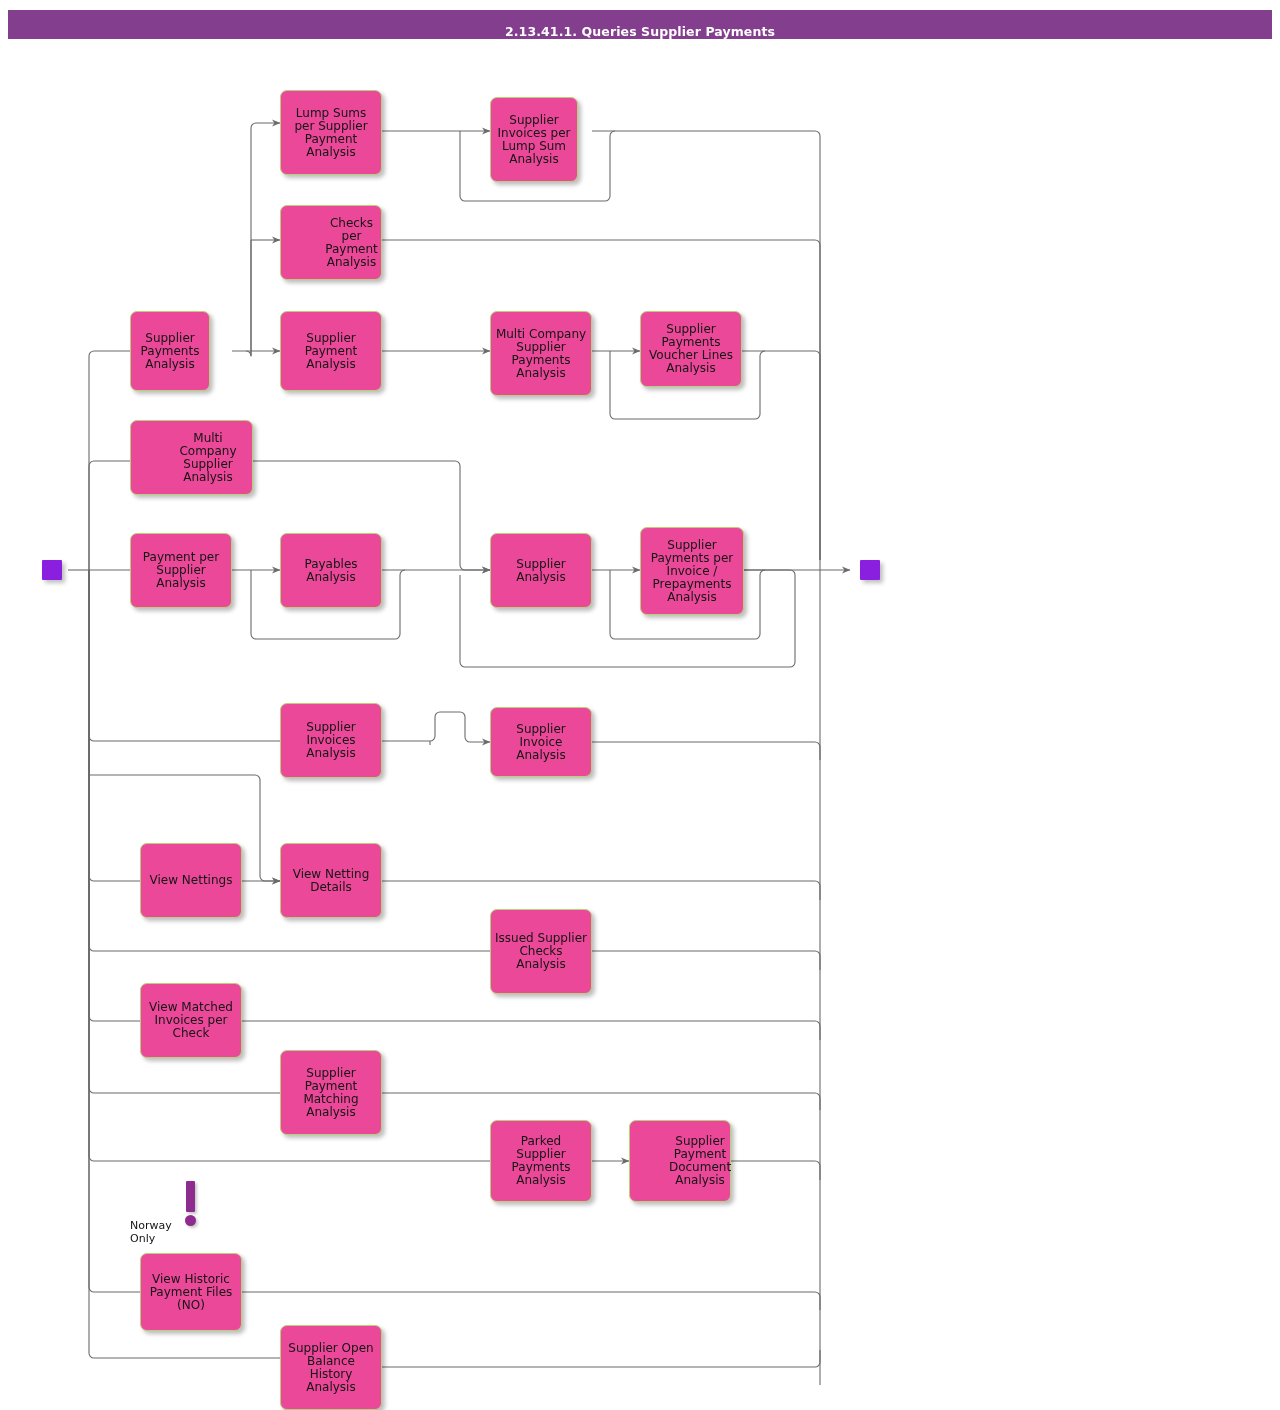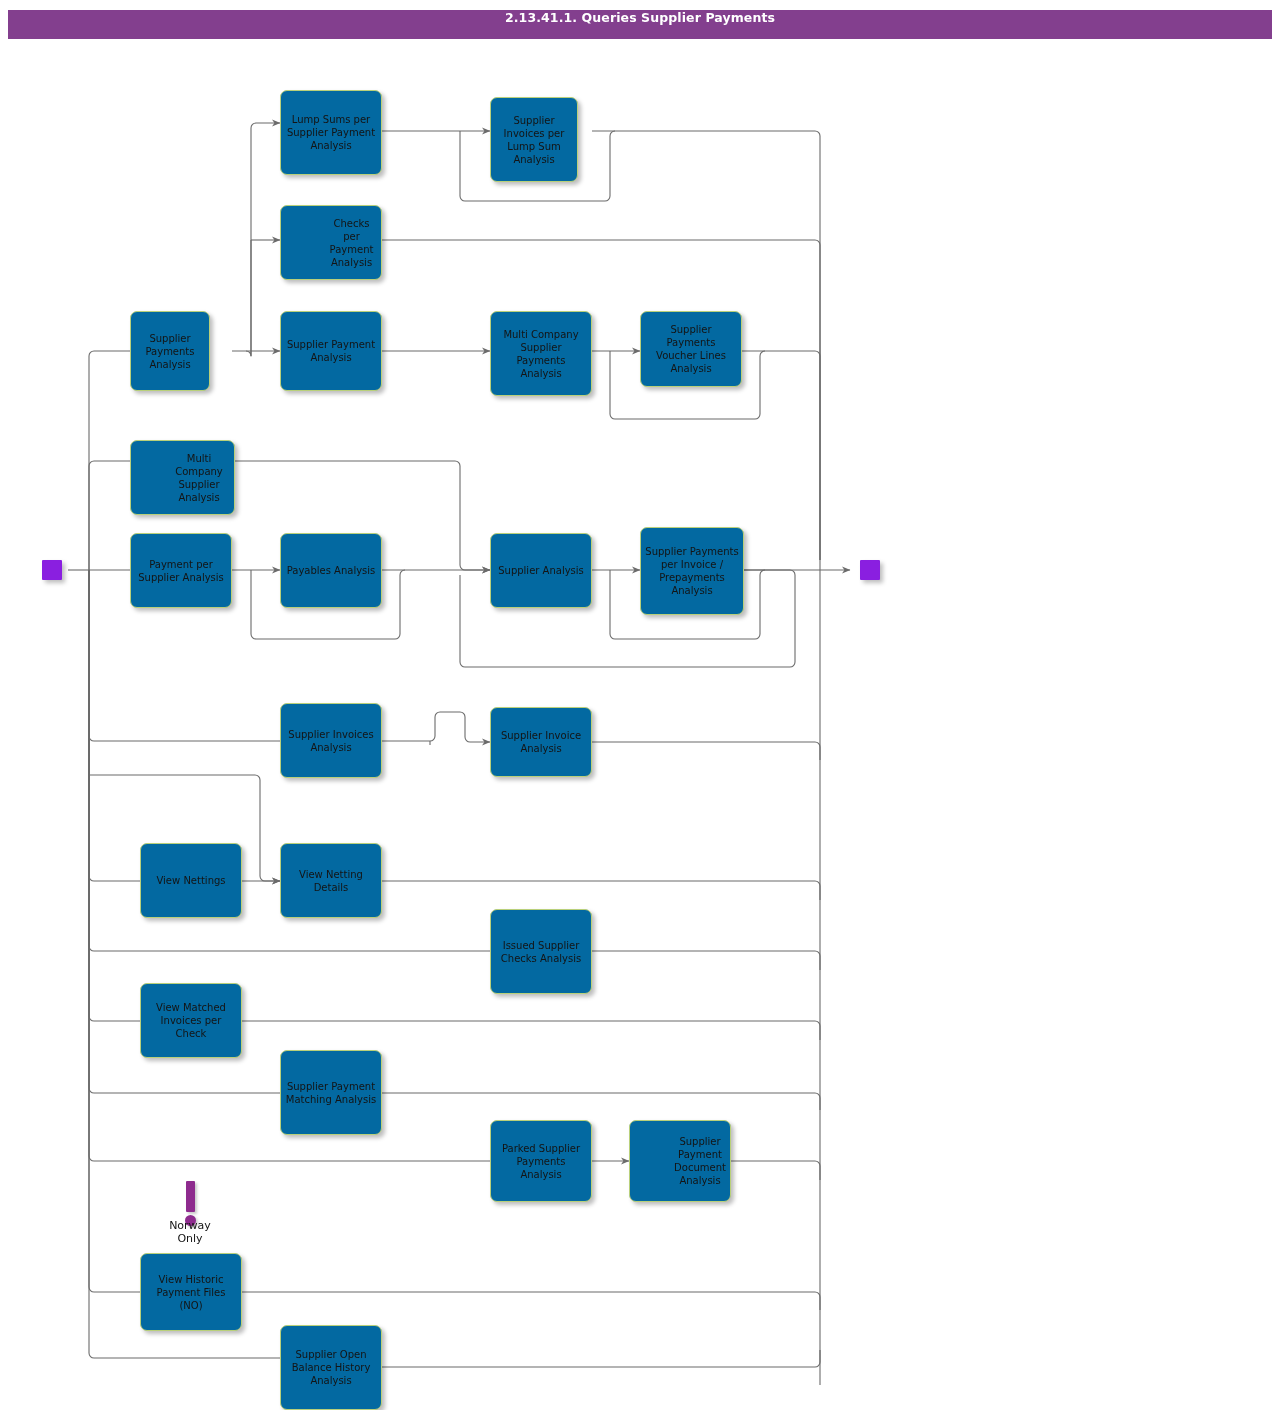--- a/index.html
+++ b/index.html
@@ -1,33 +1,33 @@
 <!DOCTYPE html>
 <html><head>
 <meta charset="utf-8">
 <style>
   html,body{margin:0;padding:0;background:#ffffff;}
   body{width:1280px;height:1410px;position:relative;
        font-family:"DejaVu Sans","Liberation Sans",sans-serif;}
   #titlebar{position:absolute;left:8px;top:10px;width:1264px;height:29px;
-            background:#833f8e;color:#ffffff;display:flex;align-items:flex-start;
+            background:#833f8e;color:#ffffff;display:flex;align-items:flex-end;
             justify-content:center;font-size:12.5px;font-weight:bold;
             letter-spacing:.1px;}
   #canvas{position:absolute;left:0;top:0;width:1280px;height:1410px;}
   svg.edges{position:absolute;left:0;top:0;width:1280px;height:1410px;
             overflow:visible;pointer-events:none;}
-  .node{position:absolute;box-sizing:border-box;background:#0369a1;
+  .node{position:absolute;box-sizing:border-box;background:#ec4899;
         border:1px solid #b9d07a;border-radius:7px;
         box-shadow:3px 3px 4px rgba(0,0,0,.26);
         display:flex;align-items:center;justify-content:center;
-        text-align:center;color:#141414;font-size:10px;line-height:13px;
+        text-align:center;color:#141414;font-size:12px;line-height:13px;
         padding:2px 4px;}
   .term{position:absolute;width:20px;height:20px;background:#8a1fe0;
         box-shadow:3px 3px 4px rgba(0,0,0,.25);border-radius:1px;}
-  .note{position:absolute;text-align:center;color:#141414;font-size:11px;
+  .note{position:absolute;text-align:left;color:#141414;font-size:11px;
         line-height:13px;width:120px;}
   .bang{position:absolute;width:120px;text-align:center;}
   .bang .bar{width:9px;height:31px;background:#8e2b8e;margin:0 auto;
              border-radius:1px;box-shadow:2px 2px 3px rgba(0,0,0,.22);}
   .bang .dot{width:11px;height:11px;background:#8e2b8e;border-radius:50%;
              margin:3px auto 0;box-shadow:2px 2px 3px rgba(0,0,0,.22);}
 </style>
 </head>
 <body>
 
@@ -140,21 +140,21 @@
       </div>
       <div class="node" style="left: 280px; top: 311px; width: 102px; height: 80px;">
         <span>Supplier Payment Analysis</span>
       </div>
       <div class="node" style="left: 490px; top: 311px; width: 102px; height: 85px;">
         <span>Multi Company Supplier Payments Analysis</span>
       </div>
       <div class="node" style="left: 640px; top: 311px; width: 102px; height: 76px;">
         <span>Supplier Payments Voucher Lines Analysis</span>
       </div>
-      <div class="node" style="left: 130px; top: 440px; width: 105px; height: 75px; padding-left: 37px;">
+      <div class="node" style="left: 130px; top: 420px; width: 123px; height: 75px; padding-left: 37px;">
         <span>Multi Company Supplier Analysis</span>
       </div>
       <div class="node" style="left: 130px; top: 533px; width: 102px; height: 75px;">
         <span>Payment per Supplier Analysis</span>
       </div>
       <div class="node" style="left: 280px; top: 533px; width: 102px; height: 75px;">
         <span>Payables Analysis</span>
       </div>
       <div class="node" style="left: 490px; top: 533px; width: 102px; height: 75px;">
         <span>Supplier Analysis</span>

